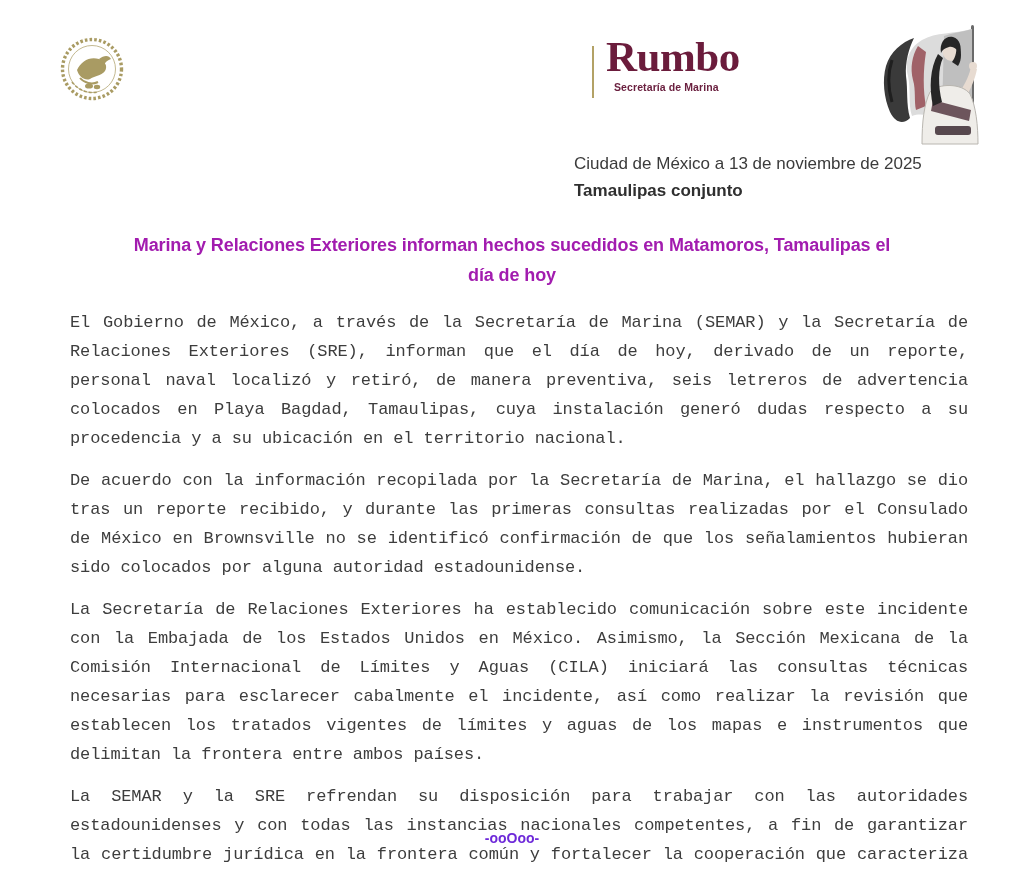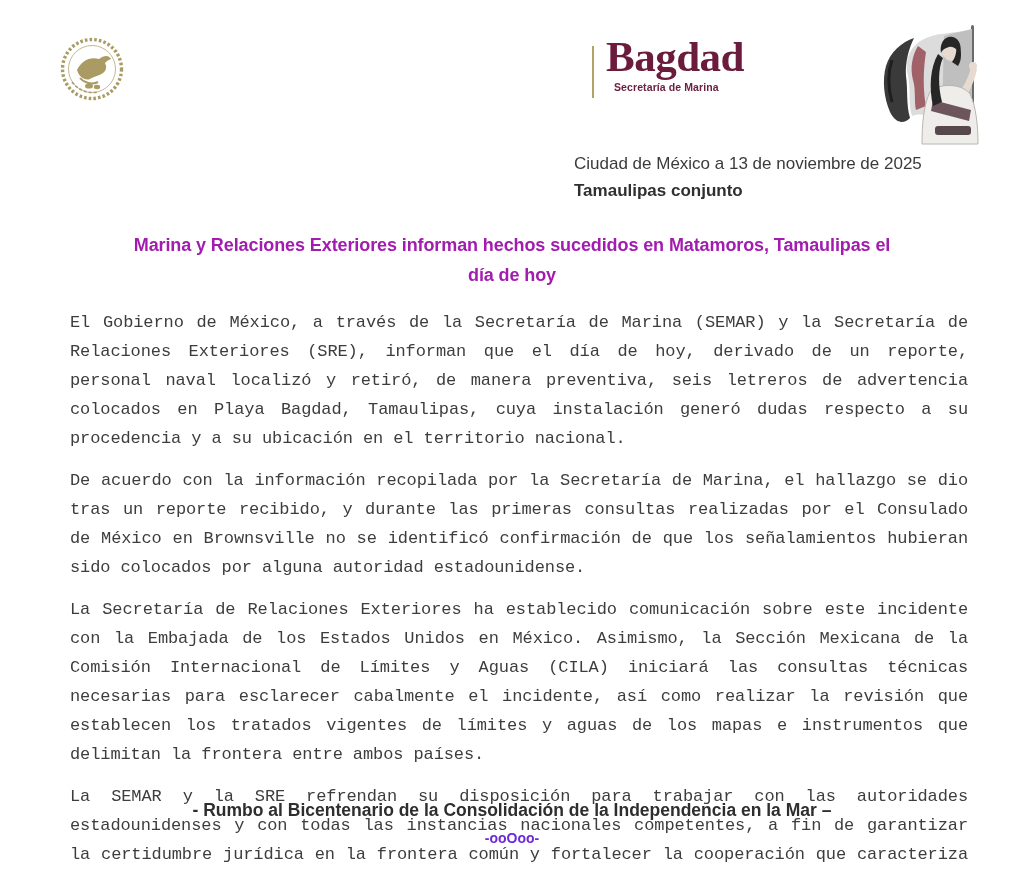--- a/index.html
+++ b/index.html
@@ -86,21 +86,21 @@
       <path d="M20,42 C24,47 32,49 38,46" fill="none" stroke="#a99b63" stroke-width="2"></path>
       <ellipse cx="29" cy="50" rx="4" ry="2.6" fill="#a99b63"></ellipse>
       <ellipse cx="37" cy="51" rx="3.2" ry="2.2" fill="#a99b63"></ellipse>
       <path d="M12,46 C18,54 28,58 38,56" fill="none" stroke="#a99b63" stroke-width="1.6" stroke-dasharray="3 2"></path>
     </svg>
 
 
     <div class="logo-divider"></div>
 
     <div class="marina-block">
-      <div class="wordmark">Bagdad</div>
+      <div class="wordmark">Rumbo</div>
       <div class="subtag">Secretaría de Marina</div>
     </div>
 
     <svg class="flag-illustration" viewBox="0 0 126 128" aria-hidden="true">
 
       <rect x="93" y="5" width="3" height="117" rx="1.5" fill="#6a6a6a"></rect>
 
       <path d="M94,9 C76,14 58,12 44,20 C32,27 26,40 30,56 C33,70 30,84 34,96 C44,92 54,98 64,94 C74,90 84,96 94,92 Z" fill="#dcdcdc"></path>
 
       <path d="M94,9 C84,12 74,13 66,16 L64,94 C74,90 84,96 94,92 Z" fill="#bfbfbf"></path>
@@ -135,16 +135,15 @@
 
   <h1 class="doc-title">Marina y Relaciones Exteriores informan hechos sucedidos en Matamoros, Tamaulipas el día de hoy</h1>
 
   <div class="body-text">
     <p>El Gobierno de México, a través de la Secretaría de Marina (SEMAR) y la Secretaría de Relaciones Exteriores (SRE), informan que el día de hoy, derivado de un reporte, personal naval localizó y retiró, de manera preventiva, seis letreros de advertencia colocados en Playa Bagdad, Tamaulipas, cuya instalación generó dudas respecto a su procedencia y a su ubicación en el territorio nacional.</p>
     <p>De acuerdo con la información recopilada por la Secretaría de Marina, el hallazgo se dio tras un reporte recibido, y durante las primeras consultas realizadas por el Consulado de México en Brownsville no se identificó confirmación de que los señalamientos hubieran sido colocados por alguna autoridad estadounidense.</p>
     <p>La Secretaría de Relaciones Exteriores ha establecido comunicación sobre este incidente con la Embajada de los Estados Unidos en México. Asimismo, la Sección Mexicana de la Comisión Internacional de Límites y Aguas (CILA) iniciará las consultas técnicas necesarias para esclarecer cabalmente el incidente, así como realizar la revisión que establecen los tratados vigentes de límites y aguas de los mapas e instrumentos que delimitan la frontera entre ambos países.</p>
     <p>La SEMAR y la SRE refrendan su disposición para trabajar con las autoridades estadounidenses y con todas las instancias nacionales competentes, a fin de garantizar la certidumbre jurídica en la frontera común y fortalecer la cooperación que caracteriza la relación entre ambos países.</p>
   </div>
 
-  <div class="motto">- Rumbo al Bicentenario de la Consolidación de la Independencia en la Mar –</div>
   <div class="closing">-ooOoo-</div>
 
 </div>
 
 </body></html>

